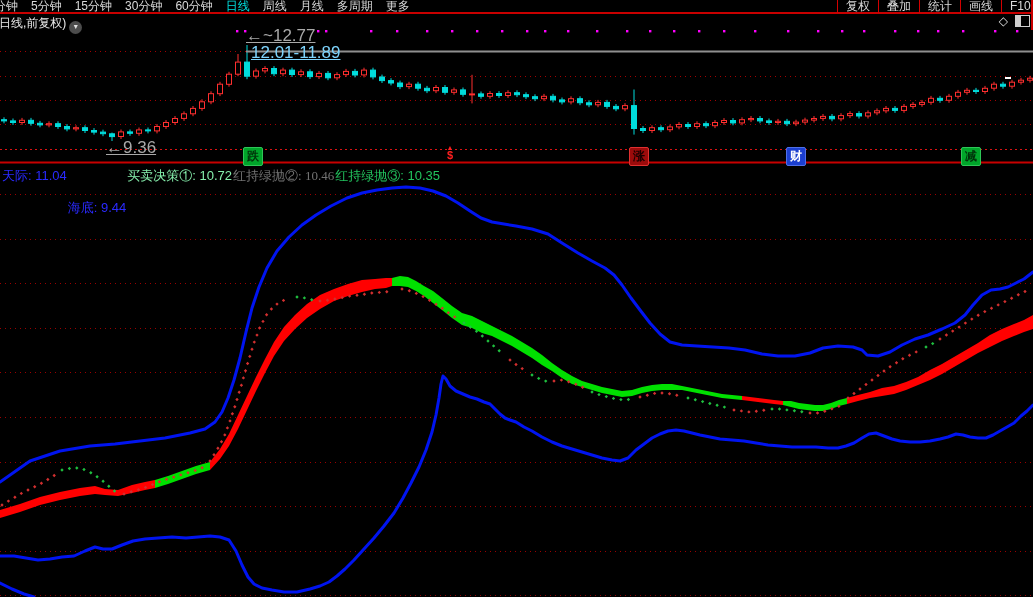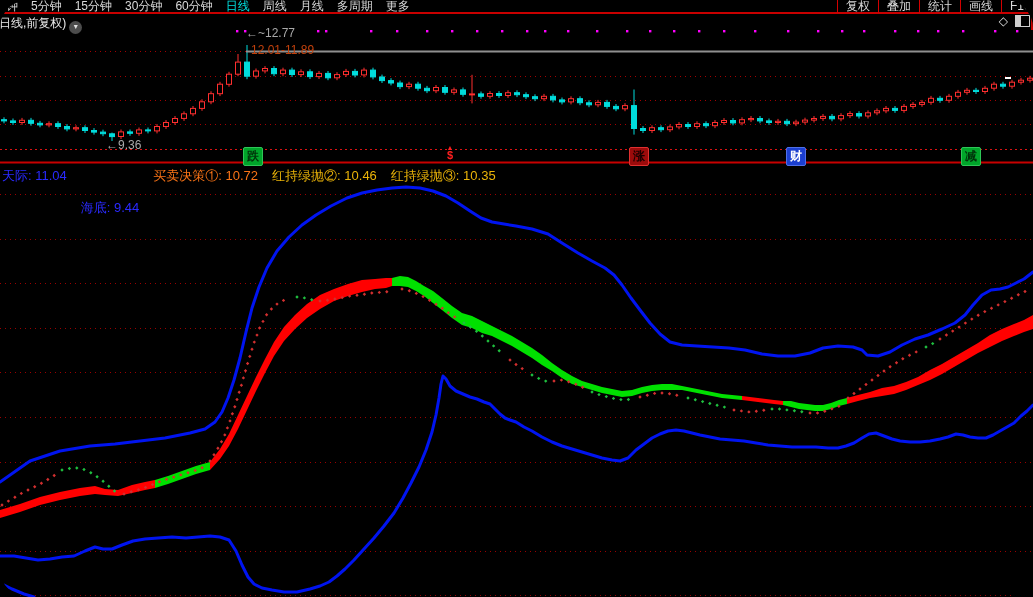--- a/index.html
+++ b/index.html
@@ -1,48 +1,48 @@
 <!DOCTYPE html>
 <html><head>
 <meta charset="utf-8">
 <style>
   html,body{margin:0;padding:0;background:#000;}
   #app{position:relative;width:1033px;height:597px;background:#000;overflow:hidden;
-       font-family:"Liberation Sans",sans-serif;border-radius:28px;-webkit-font-smoothing:none;}
+       font-family:"Liberation Sans",sans-serif;-webkit-font-smoothing:none;}
   svg{position:absolute;left:0;top:0;}
   
   .toolbar{position:absolute;top:0;left:0;width:100%;height:13px;font-size:12px;
            color:#d9d9d9;white-space:nowrap;z-index:5;}
   .periods{position:absolute;left:-6px;top:-1px;display:flex;gap:13px;}
   .tb-item{line-height:14px;cursor:default;}
   .tb-item.active{color:#00e0e0;}
   .tb-right{position:absolute;left:837px;top:-1px;display:flex;}
   .tb-btn{line-height:14px;padding:0 8px;border-left:1px solid #d40000;}
   .redline-h{position:absolute;left:0;top:12px;width:100%;height:2px;background:#c80000;z-index:4;}
   .red-vert{position:absolute;right:0;top:0;width:2px;height:30px;background:#c80000;z-index:6;}
   
   .subheader{position:absolute;top:15px;left:-5px;font-size:12px;color:#eaeaea;z-index:5;white-space:nowrap;}
   .circle-icon{display:inline-block;width:13px;height:13px;border-radius:50%;background:#4c4c4c;
                color:#e0e0e0;font-size:8px;line-height:12px;text-align:center;vertical-align:-2px;margin-left:3px;}
   .corner-icons{position:absolute;top:15px;right:3px;display:flex;gap:7px;align-items:center;color:#dcdcdc;z-index:5;}
   .diamond{font-size:12px;line-height:12px;}
   .winicon{display:inline-block;width:13px;height:10px;border:1px solid #cfcfcf;
            background:linear-gradient(to right,#cfcfcf 0 5px,transparent 5px);}
   
-  .price-label{position:absolute;font-size:12px;color:#a9a9a9;z-index:3;white-space:nowrap;letter-spacing:0;}
+  .price-label{position:absolute;font-size:17px;color:#a9a9a9;z-index:3;white-space:nowrap;letter-spacing:0;text-decoration:underline;}
   
   .badge{position:absolute;top:147px;width:18px;height:17px;display:flex;align-items:center;justify-content:center;
          font-size:12px;font-weight:bold;border-radius:2px;z-index:4;}
   .badge.green{background:#00a52a;color:#00320a;border:1px solid #2ec757;}
   .badge.red{background:#9c0b0b;color:#1c0000;border:1px solid #e03030;}
   .badge.blue{background:#1b3fd0;color:#fff;border:1px solid #4f6fe8;}
   .badge.dollar{background:transparent;color:#ff1f1f;flex-direction:column;font-size:11px;line-height:8px;top:143px;border:none;}
   .badge.dollar .tri{font-size:7px;line-height:6px;color:#ff1f1f;}
   
-  .legend{position:absolute;top:167px;left:2px;display:flex;gap:14px;font-size:13px;z-index:4;white-space:nowrap;}
+  .legend{position:absolute;top:167px;left:2px;display:flex;gap:1px;font-size:13px;z-index:4;white-space:nowrap;}
 </style>
 </head>
 <body>
 
 <div id="app">
 
   <svg id="chart-svg" width="1033" height="597" viewBox="0 0 1033 597">
     <g id="g-grid-lower">
         <line x1="0" x2="1033" y1="194.5" y2="194.5" stroke="#9a0000" stroke-width="1" stroke-dasharray="1 4"></line>
         <line x1="0" x2="1033" y1="239.5" y2="239.5" stroke="#9a0000" stroke-width="1" stroke-dasharray="1 4"></line>
@@ -395,35 +395,35 @@
 
   <div class="subheader">
     <span>(日线,前复权)</span><span class="circle-icon">▾</span>
   </div>
   <div class="corner-icons">
     <span class="diamond">◇</span>
     <span class="winicon"></span>
   </div>
 
   <div class="price-label" style="left:246px;top:26px;">←~12.77</div>
-  <div class="price-label" style="left:251px;top:43px;color:#c2410c;">12.01-11.89</div>
+  <div class="price-label" style="left:251px;top:43px;color:#7dd3fc;">12.01-11.89</div>
   <div class="price-label" style="left:106px;top:138px;">←9.36</div>
 
   <div id="badges">
       <div class="badge green" style="left: 243px;">跌</div>
       <div class="badge dollar" style="left: 441px;">
         <span class="tri">▲</span>
         <span>$</span>
       </div>
       <div class="badge red" style="left: 629px;">涨</div>
       <div class="badge blue" style="left: 786px;">财</div>
       <div class="badge green" style="left: 961px;">减</div>
     </div>
 
   <div class="legend" id="legend">
       <span style="color: rgb(42, 42, 255);">天际: 11.04</span>
       <span style="color: rgb(42, 42, 255); margin-top: 32px;">海底: 9.44</span>
-      <span style="color: #f97316;">买卖决策①: 10.72</span>
-      <span style="color: #eab308;">红持绿抛②: 10.46</span>
-      <span style="color: #eab308;">红持绿抛③: 10.35</span>
+      <span style="color: #86efac;">买卖决策①: 10.72</span>
+      <span style="color: #737373; font-family: Liberation Serif, serif;">红持绿抛②: 10.46</span>
+      <span style="color: #22c55e;">红持绿抛③: 10.35</span>
     </div>
 
 </div>
 
 </body></html>

